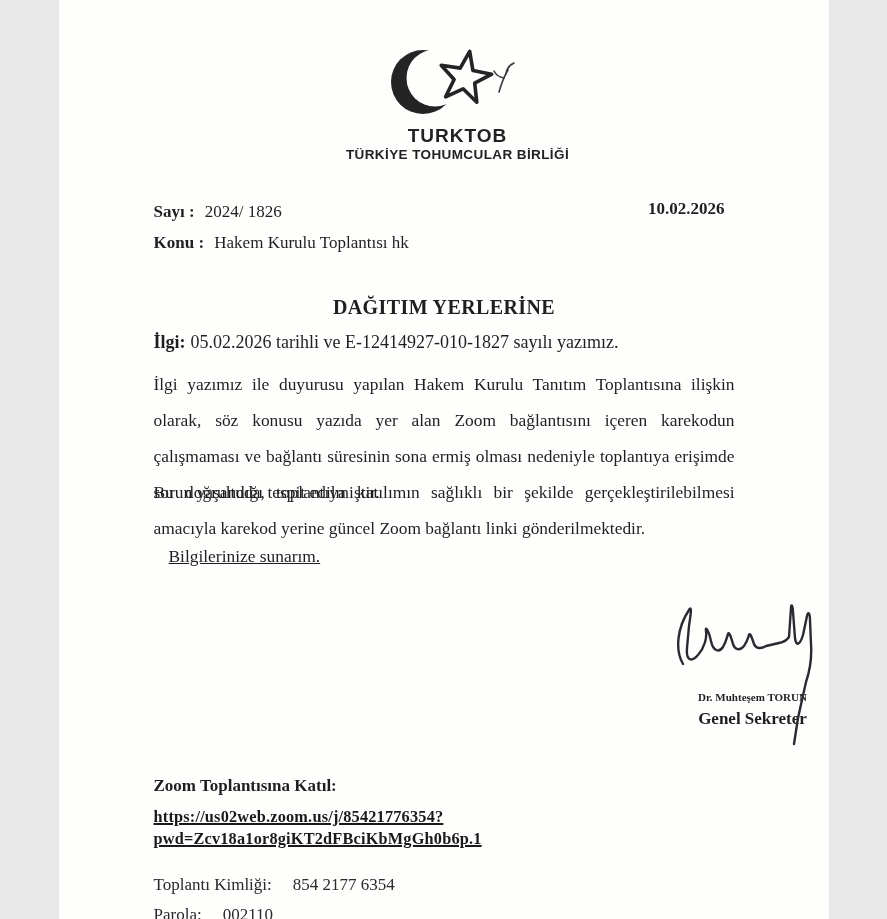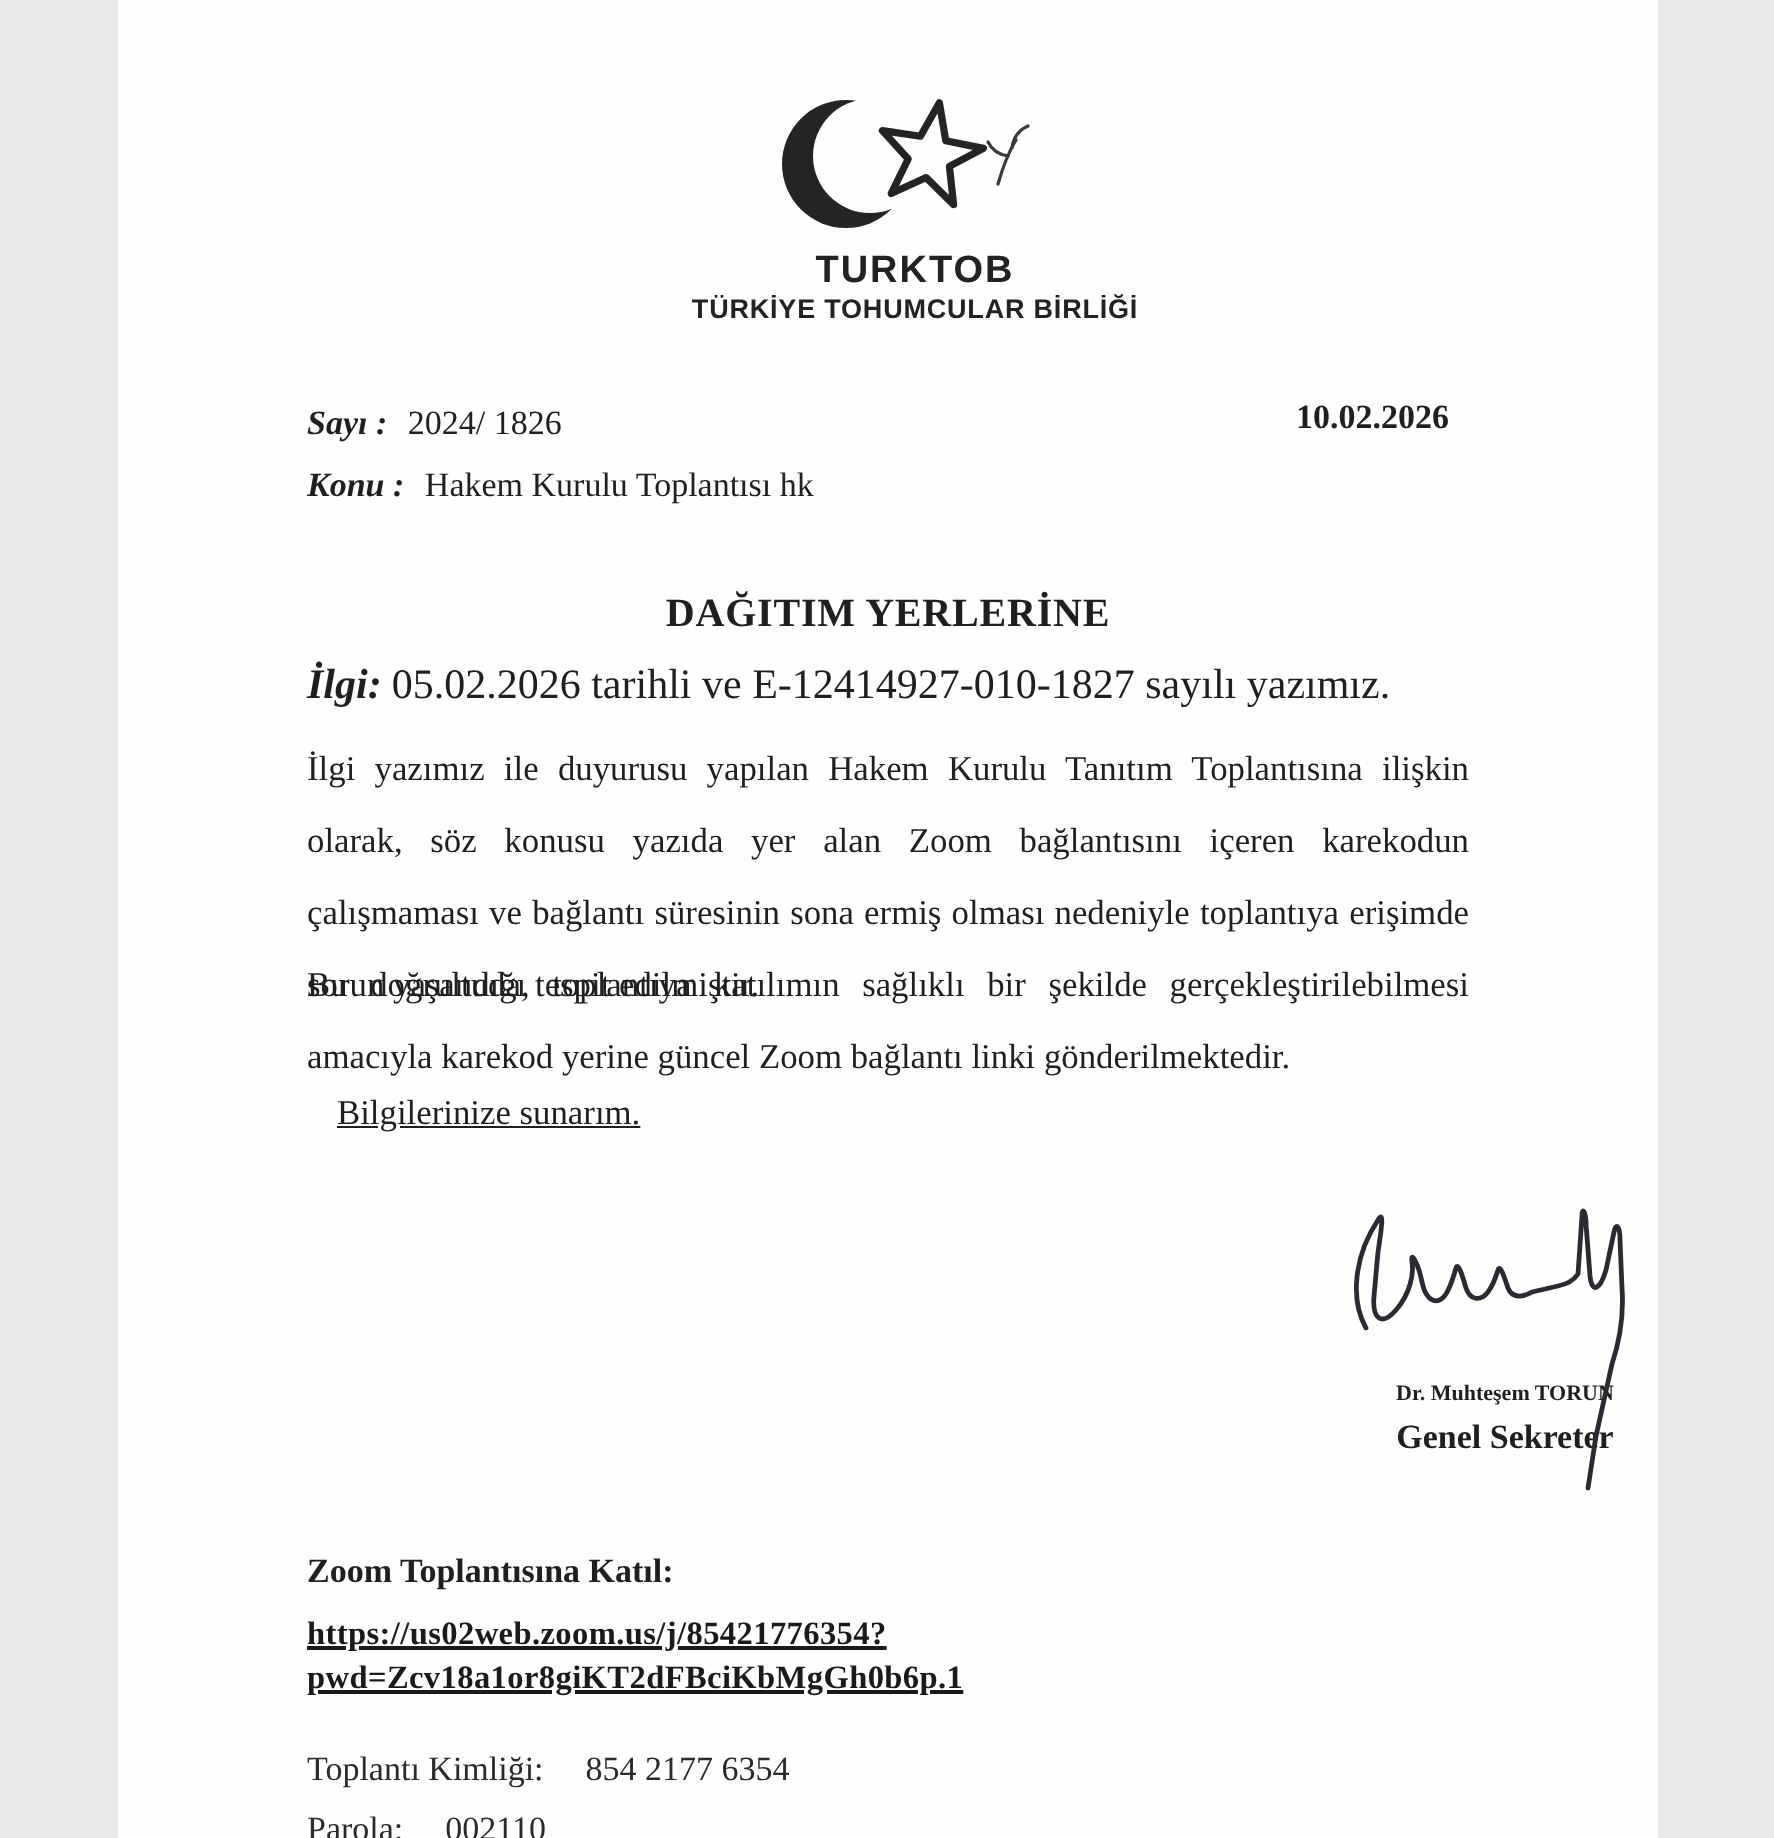--- a/index.html
+++ b/index.html
@@ -25,29 +25,29 @@
     color:#222;line-height:20px;margin-top:2px;
   }
   .org-name{
     font-family:"Liberation Sans", sans-serif;
     font-weight:700;font-size:13.5px;letter-spacing:0.4px;
     color:#222;line-height:17px;
   }
   
   .meta{position:absolute;top:196px;left:95px;right:94px;font-size:17px;}
   .meta-line{line-height:31px;}
-  .meta-label{font-weight:700;font-style:italic;}
+  .meta-label{font-weight:700;}
   .meta-value{margin-left:6px;}
   .doc-date{position:absolute;top:3px;right:10px;font-weight:700;font-size:17px;}
   
   .doc-title{
     position:absolute;top:296px;left:95px;right:94px;
     text-align:center;font-weight:700;font-size:20px;letter-spacing:0.4px;
   }
-  .reference{position:absolute;top:330px;left:95px;right:94px;font-size:21px;line-height:24px;}
+  .reference{position:absolute;top:330px;left:95px;right:94px;font-size:18px;line-height:24px;}
   .reference .meta-label{margin-right:5px;}
   
   .para{
     position:absolute;left:95px;right:94px;
     font-size:17.4px;line-height:36px;
     text-align:justify;
   }
   .para1{top:366px;}
   .para2{top:474px;}
   .closing{position:absolute;top:546px;left:110px;font-size:17.4px;text-decoration:underline;}

